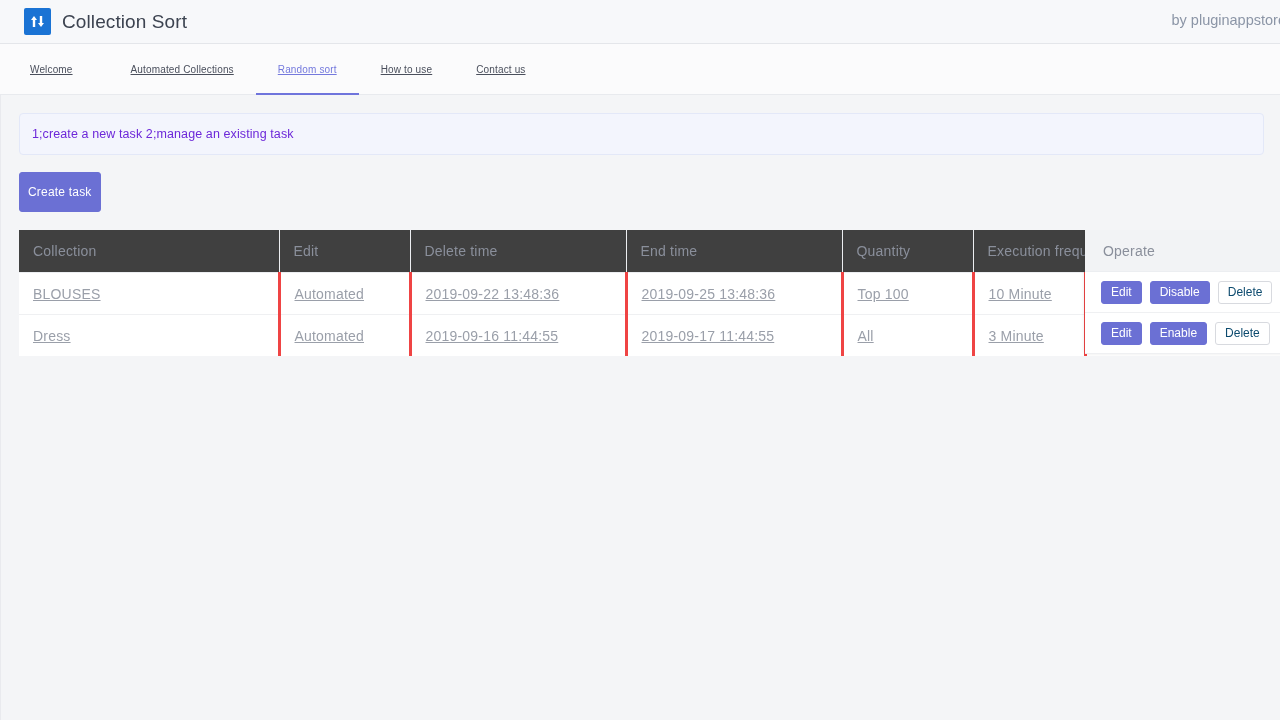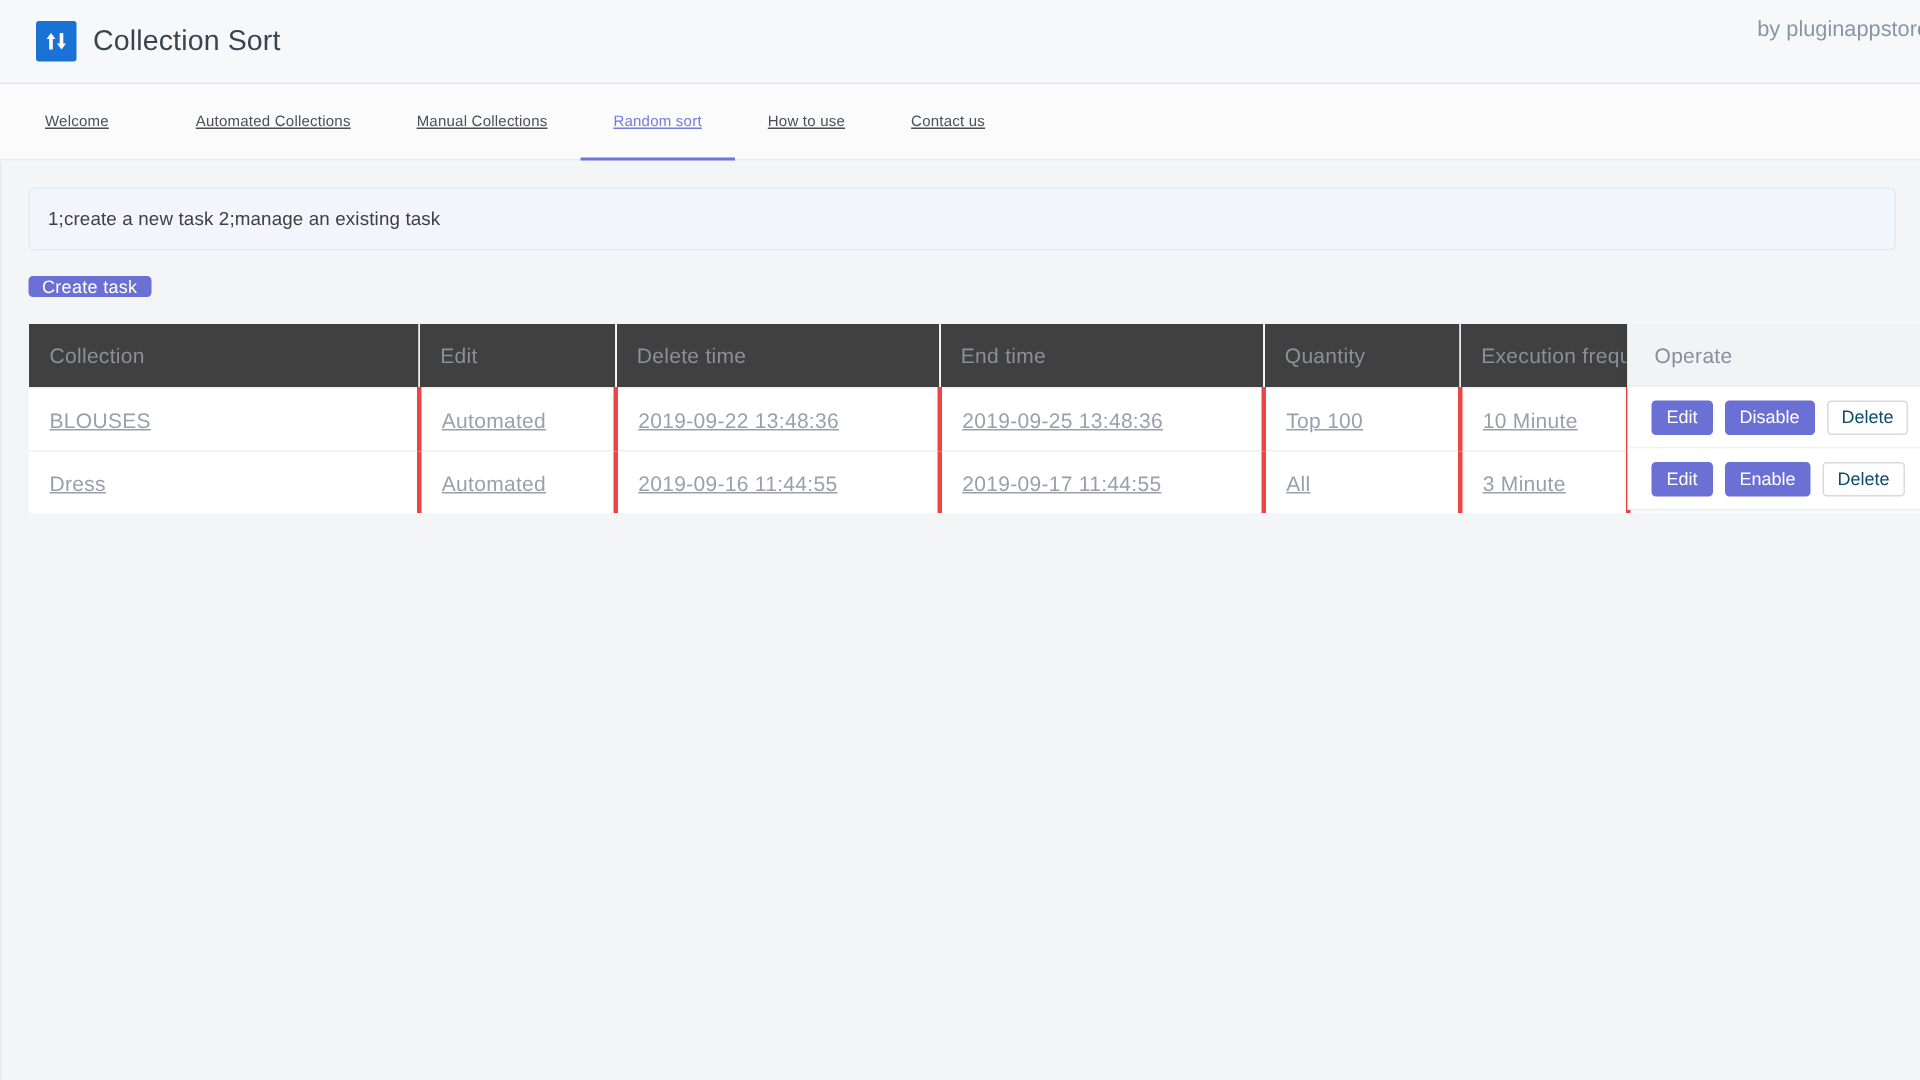--- a/index.html
+++ b/index.html
@@ -18,21 +18,21 @@
     position: relative;
     width: 1280px;
     height: 720px;
     background: #f4f5f7;
     overflow: hidden;
   }
 
   
   .topbar {
     position: relative;
-    height: 56px;
+    height: 44px;
     background: #f7f8fa;
     border-bottom: 1px solid #e4e6ea;
     display: flex;
     align-items: center;
     padding-left: 24px;
     padding-right: 0;
     box-sizing: border-box;
   }
 
   .brand {
@@ -117,21 +117,21 @@
   .alert {
     height: 42px;
     box-sizing: border-box;
     background: #f3f5fd;
     border: 1px solid #e3e8f8;
     border-radius: 4px;
     display: flex;
     align-items: center;
     padding: 0 12px;
     font-size: 12.5px;
-    color: #404040;
+    color: #6d28d9;
     letter-spacing: .1px;
     margin-right: 0;
   }
 
   .toolbar {
     margin-top: 17px;
     display: flex;
   }
 
   .btn {
@@ -145,21 +145,21 @@
     justify-content: center;
   }
 
   .btn-primary {
     background: #6b70d4;
     border: 1px solid #6b70d4;
     color: #ffffff;
   }
 
   .btn-create {
-    height: 14px;
+    height: 40px;
     padding: 0 8px;
     font-size: 12px;
     letter-spacing: .2px;
   }
 
   .btn-sm {
     height: 23px;
     padding: 0 9px;
     font-size: 12px;
   }
@@ -275,21 +275,20 @@
         </svg>
       </span>
       <span class="brand-title">Collection Sort</span>
     </div>
     <div class="byline">by pluginappstore</div>
   </div>
 
   <div class="navbar">
     <div class="nav-item">Welcome</div>
     <div class="nav-item">Automated Collections</div>
-    <div class="nav-item">Manual Collections</div>
     <div class="nav-item active">Random sort</div>
     <div class="nav-item">How to use</div>
     <div class="nav-item">Contact us</div>
   </div>
 
   <div class="page">
 
     <div class="alert">
       <span>1;create a new task 2;manage an existing task</span>
     </div>

